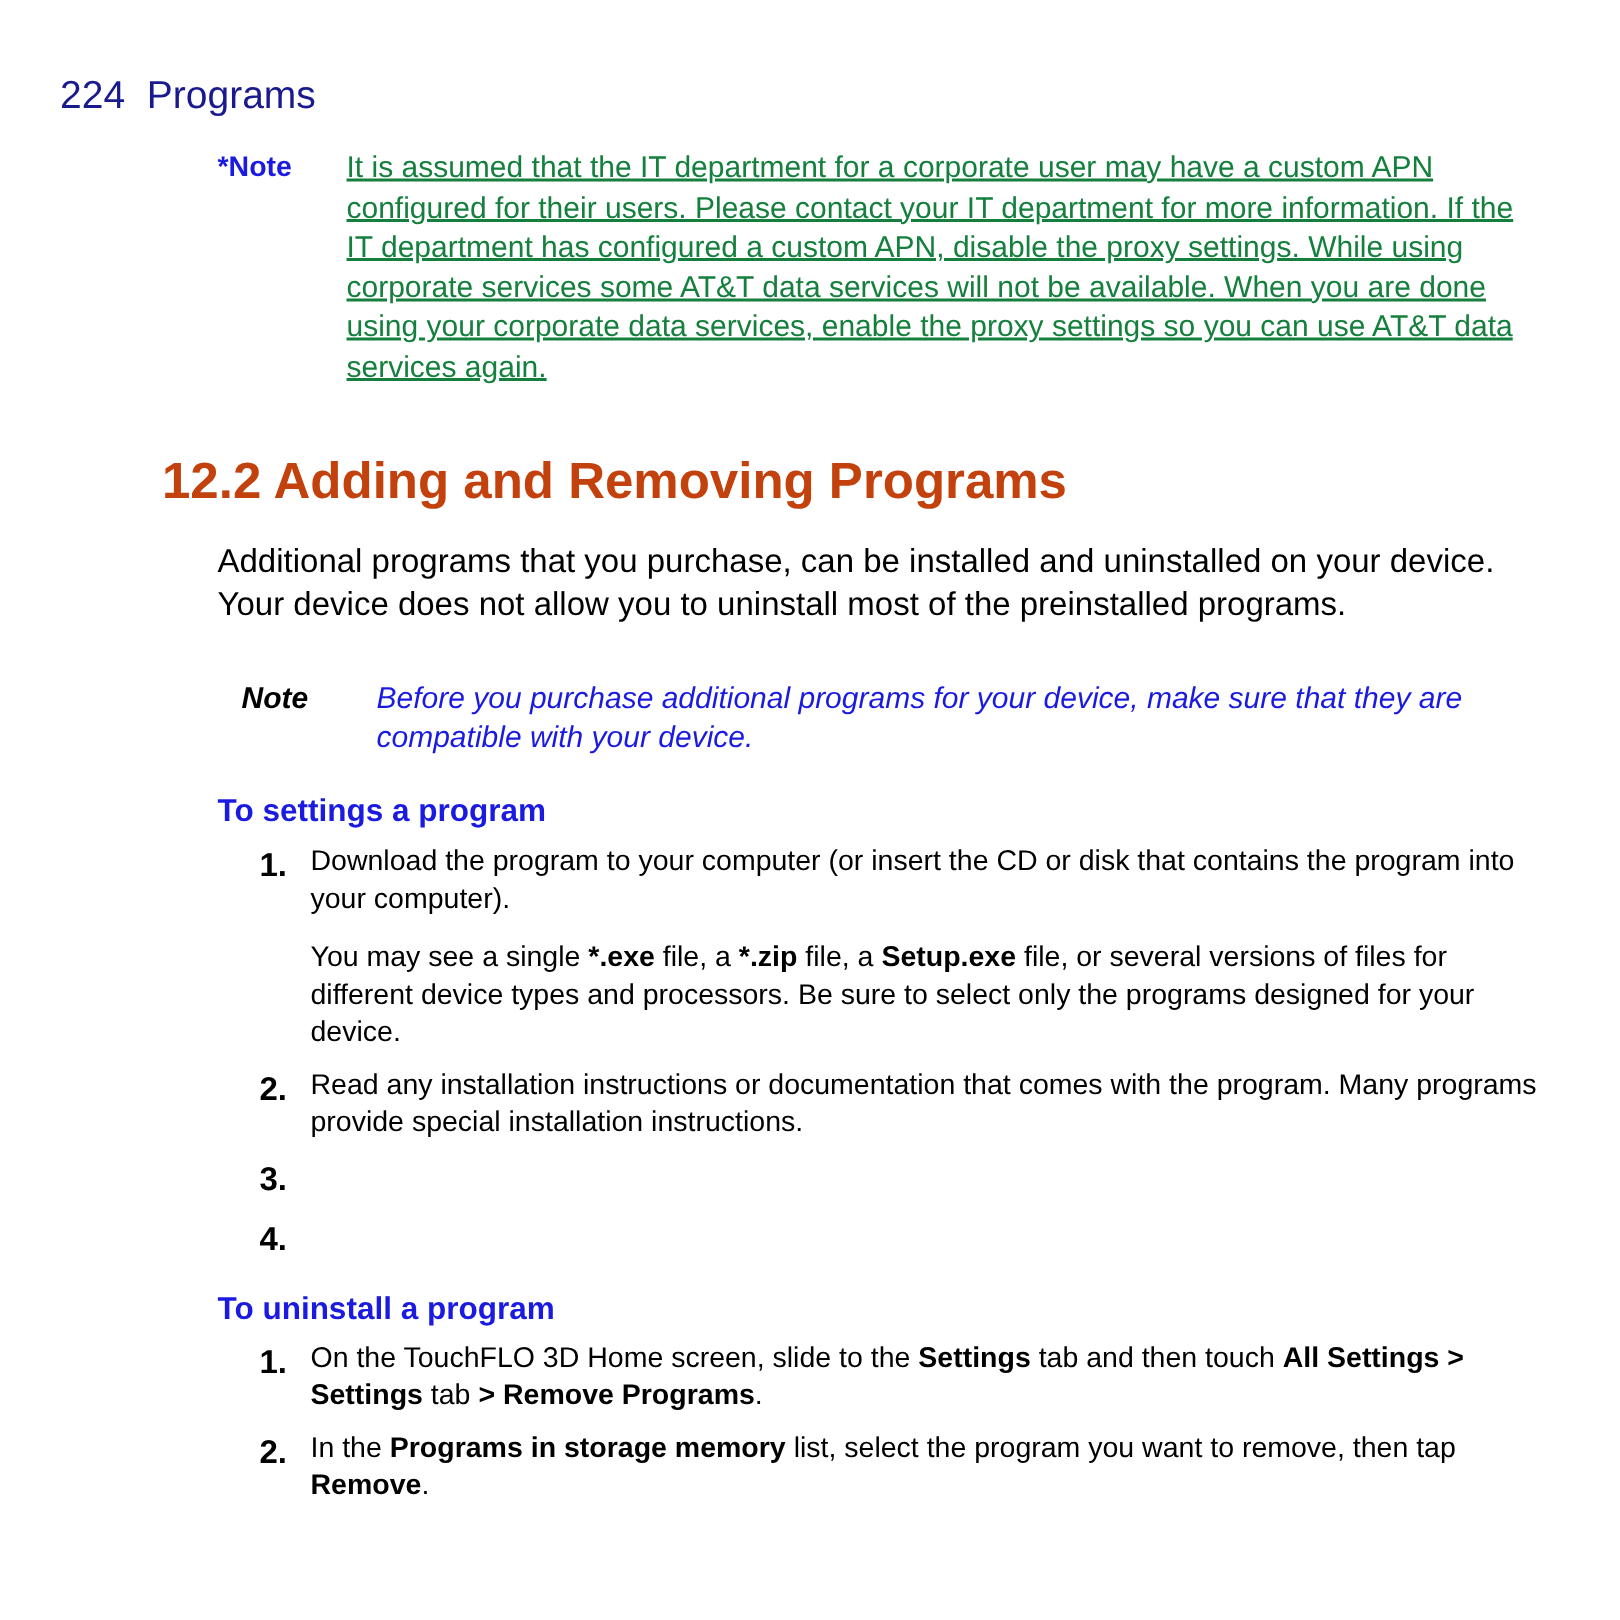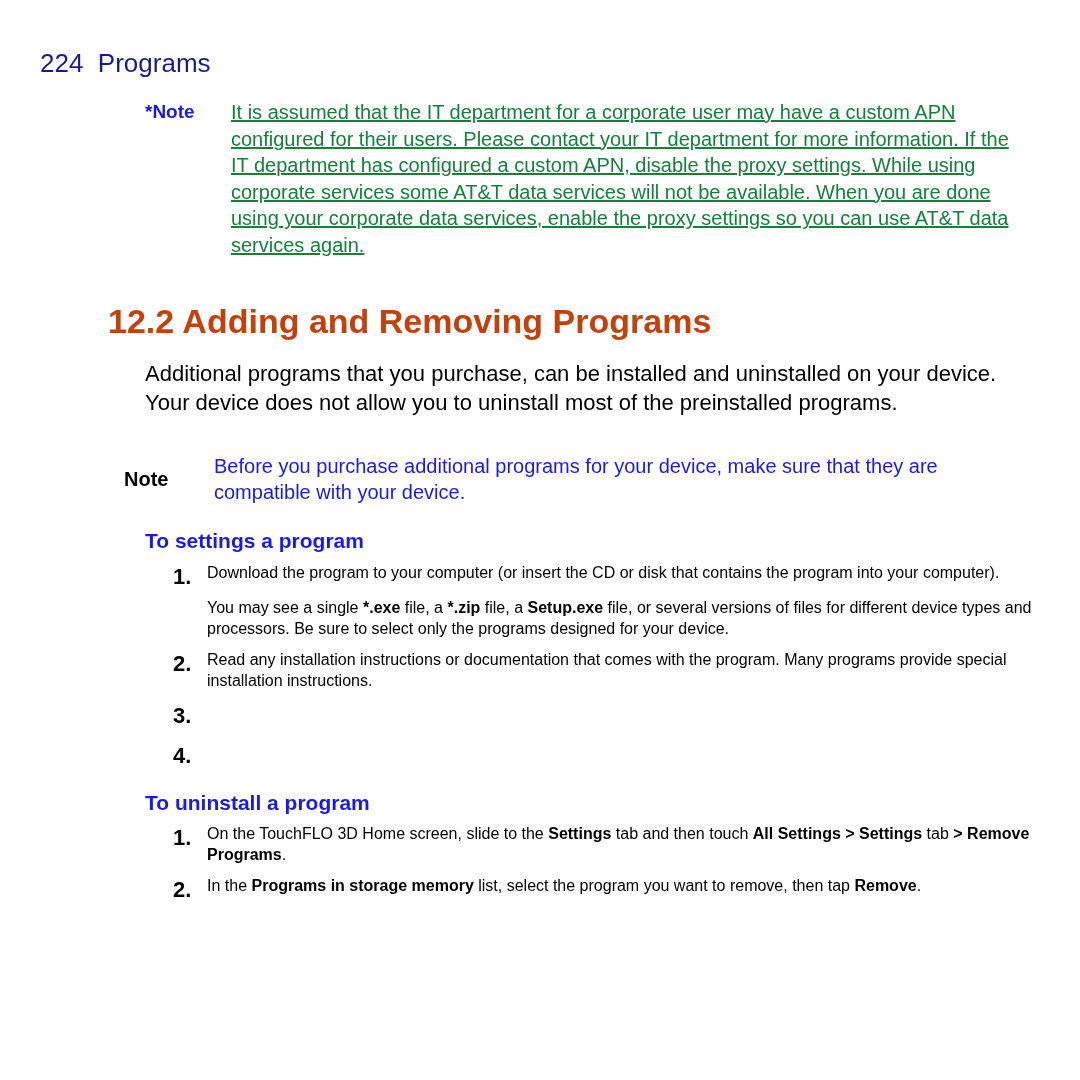--- a/index.html
+++ b/index.html
@@ -46,23 +46,24 @@
       margin-left: 60px;
     }
     .body-para {
       margin-left: 97px;
       font-size: 22px;
       line-height: 1.32;
       margin-bottom: 36px;
     }
     .note-row-2 {
       display: flex;
-      align-items: center;
-      margin-left: 76px;
+      align-items: flex-start;
+      margin-left: 113px;
       margin-bottom: 22px;
+      font-style: italic;
     }
     .note-label-2 {
       flex: 0 0 90px;
       color: #000;
       font-weight: 700;
       font-size: 20px;
     }
     .note-body-2 {
       color: #1a1ae0;
       font-size: 20px;
@@ -84,21 +85,21 @@
       display: flex;
       align-items: flex-start;
       margin-bottom: 10px;
     }
     .li-num {
       flex: 0 0 34px;
       font-weight: 700;
       font-size: 22px;
     }
     .li-body {
-      font-size: 16px;
+      font-size: 19px;
       line-height: 1.32;
     }
     .li-sub {
       margin-top: 14px;
     }
     .bold { font-weight: 700; text-align: right; }
   </style>
 </head>
 <body>
 

